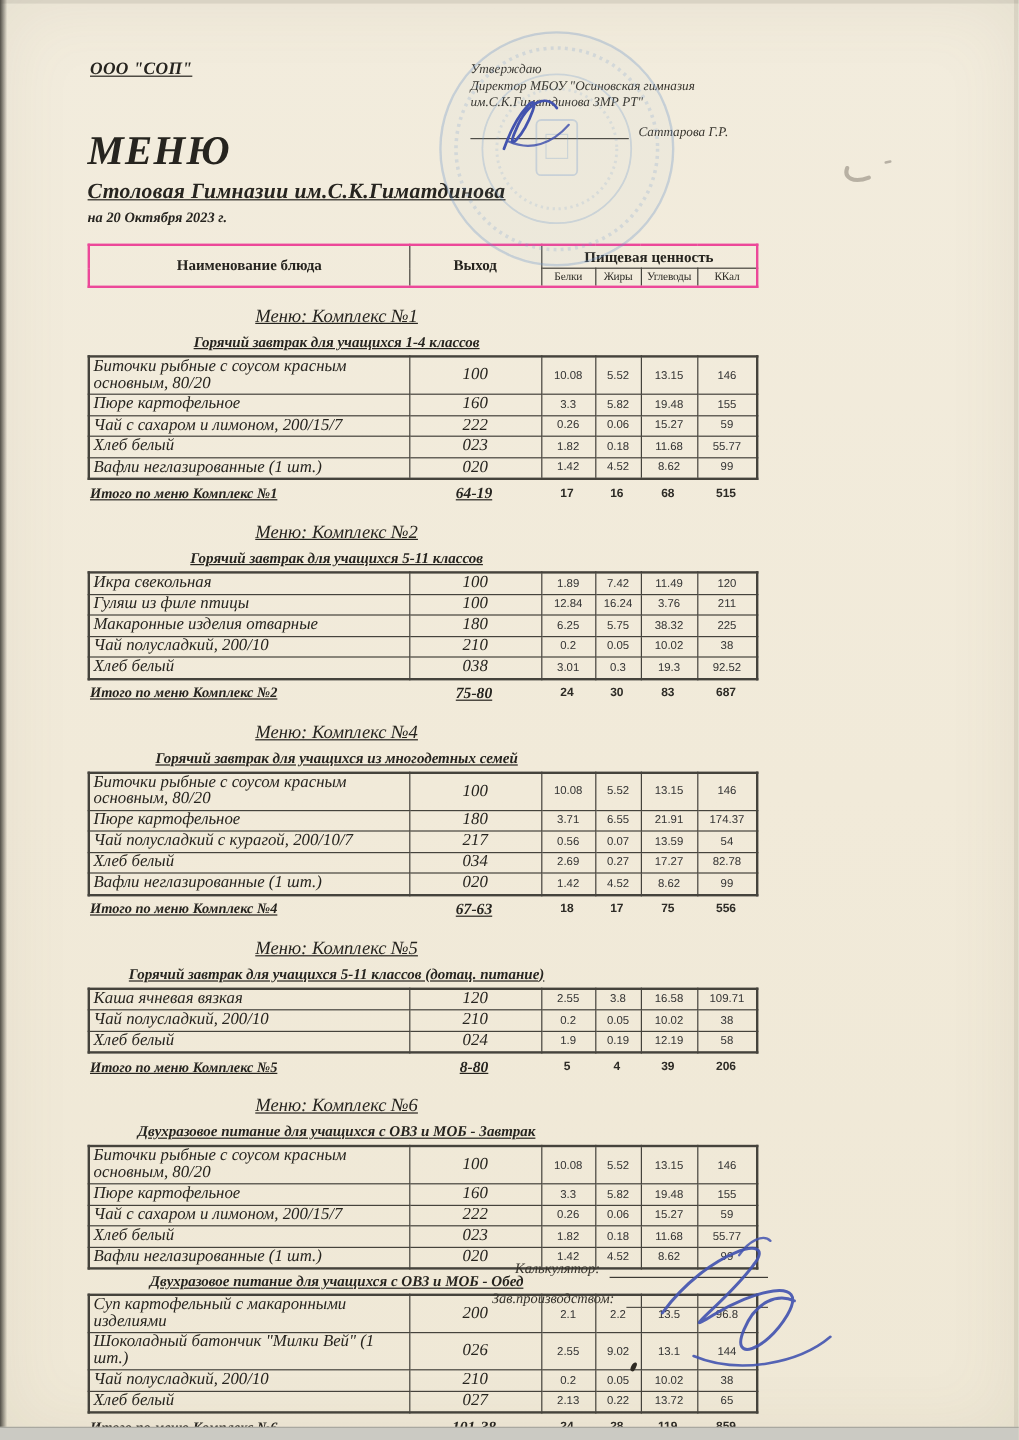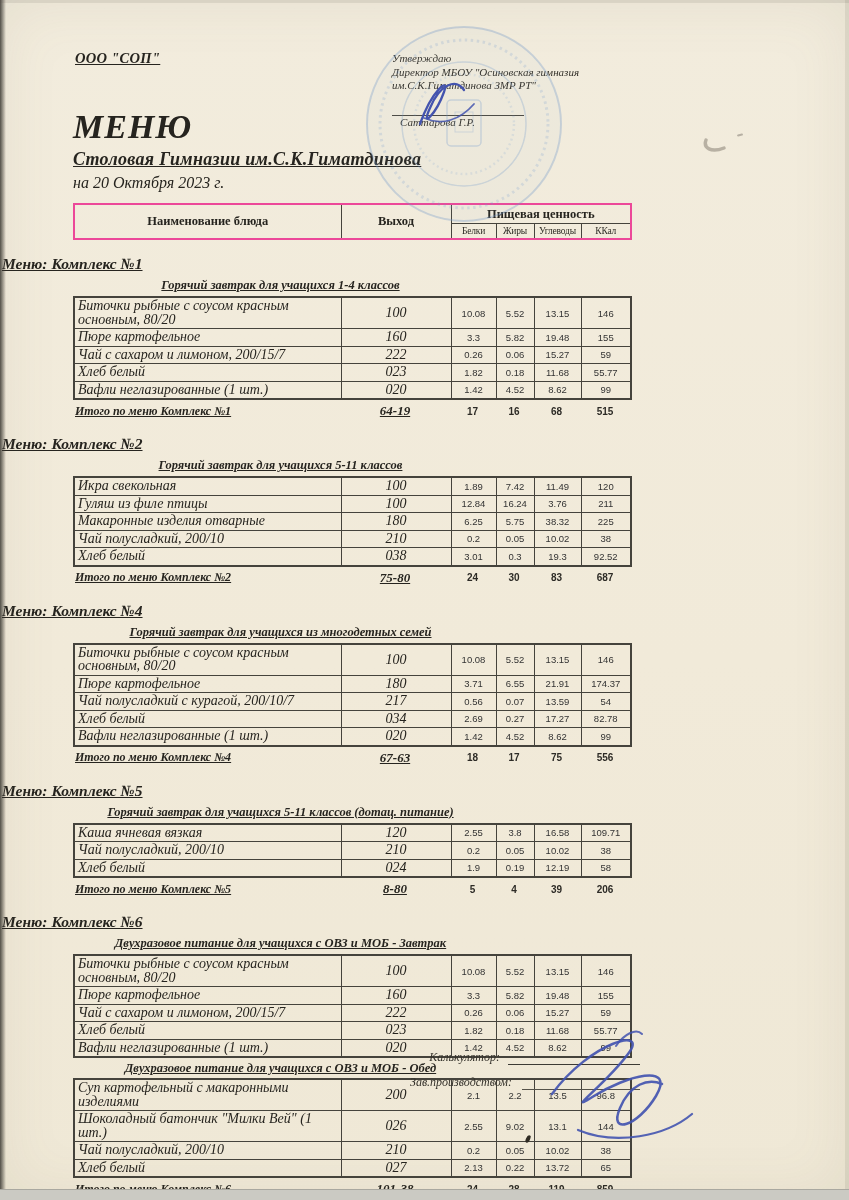--- a/index.html
+++ b/index.html
@@ -13,44 +13,44 @@
   .edge-left{position:absolute;left:0;top:0;bottom:0;width:6px;
     background:linear-gradient(90deg,rgba(56,54,48,.85),rgba(56,54,48,0));z-index:40;}
   .edge-top{position:absolute;left:0;top:0;right:0;height:3px;background:rgba(90,85,70,.12);z-index:40;}
   .edge-right{position:absolute;right:0;top:0;bottom:0;width:4px;background:rgba(80,75,60,.10);z-index:40;}
   .edge-bottom{position:absolute;left:0;right:0;bottom:0;height:10px;background:#cbcac3;border-top:1px solid #a9a8a0;z-index:40;}
   .vignette{position:absolute;inset:0;box-shadow:inset 0 0 60px rgba(120,105,75,.10);pointer-events:none;z-index:39;}
 
   
   .org{position:absolute;left:75px;top:50px;font-size:14.5px;font-weight:bold;font-style:italic;text-decoration:underline;letter-spacing:.3px;}
   .approve{position:absolute;left:392px;top:52px;width:300px;font-size:11px;font-style:italic;line-height:13.5px;color:#35322b;}
-  .approve-sign{margin-top:11px;display:flex;align-items:flex-start;flex-direction:column;}
+  .approve-sign{margin-top:11px;display:flex;align-items:center;}
   .sig-line{display:inline-block;width:132px;border-bottom:1px solid #4c4941;height:11px;}
   .signer{margin-left:8px;font-style:italic;}
 
   .title-block{position:absolute;left:73px;top:110px;width:557px;text-align:left;}
   .doc-title{font-size:34px;font-weight:bold;font-style:italic;letter-spacing:1px;line-height:34px;}
   .doc-subtitle{font-size:18px;font-weight:bold;font-style:italic;margin-top:5px;letter-spacing:.3px;text-decoration:underline;}
-  .doc-date{font-size:16px;font-weight:normal;font-style:italic;margin-top:4px;}
+  .doc-date{font-size:12px;font-weight:bold;font-style:italic;margin-top:4px;}
 
   
   .content{position:absolute;left:73px;top:203px;width:557px;}
   table{border-collapse:collapse;table-layout:fixed;width:557px;}
   .menu-table{border:2px solid #45433c;}
   .menu-table td{border:1px solid #45433c;overflow:hidden;}
   td.name{font-style:italic;font-size:14px;line-height:13.5px;padding:1px 3px 2px;vertical-align:middle;}
   td.out{font-style:italic;font-size:14px;text-align:center;vertical-align:middle;padding:0;}
   td.val{font-family:"Liberation Sans","DejaVu Sans",sans-serif;font-size:9.5px;text-align:center;vertical-align:middle;color:#333;padding:0;}
 
   .head-table{border:2px solid #ec4899;}
   .head-table td{border:1px solid #45433c;text-align:center;vertical-align:middle;overflow:hidden;white-space:nowrap;}
   .hcell{font-weight:bold;font-size:12.5px;height:16px;}
   .subh{font-size:9.5px;height:12px;letter-spacing:-.2px;color:#2e2c26;}
 
-  .sec-title{font-weight:bold;font-style:italic;text-decoration:underline;font-size:15.5px;margin:15px 0 4px;position:relative;left:-71px;}
+  .sec-title{text-align:center;font-weight:normal;font-style:italic;text-decoration:underline;font-size:15.5px;margin:15px 0 4px;position:relative;left:-71px;}
   .sec-sub{text-align:center;font-weight:bold;font-style:italic;text-decoration:underline;font-size:12.5px;margin:5px 0 3px;position:relative;left:-71px;}
   .sec-sub.mid{margin-top:3px;margin-bottom:2px;}
 
   .total-row{display:grid;grid-template-columns:267px 110px 45px 38px 47px 50px;align-items:center;padding-top:3px;padding-bottom:1px;}
   .total-label{font-weight:bold;font-style:italic;text-decoration:underline;font-size:12px;padding-left:2px;white-space:nowrap;}
   .total-out{font-weight:bold;font-style:italic;text-decoration:underline;font-size:13px;text-align:center;}
   .total-val{font-family:"Liberation Sans","DejaVu Sans",sans-serif;font-weight:bold;font-size:10px;text-align:center;color:#2d2b26;}
 
   
   .footer{position:absolute;left:320px;top:1050px;width:320px;font-size:12px;font-style:italic;color:#35322b;z-index:5;}

